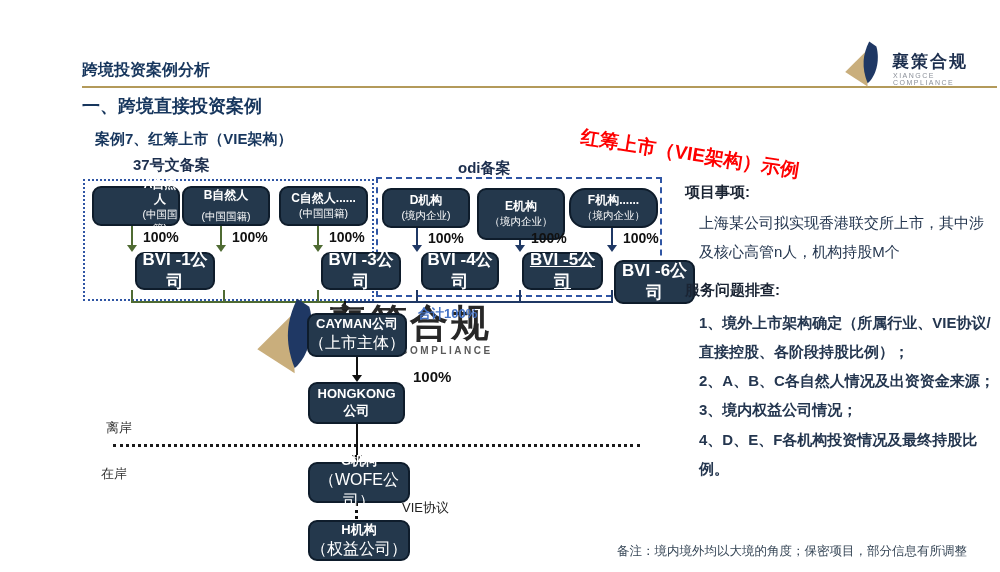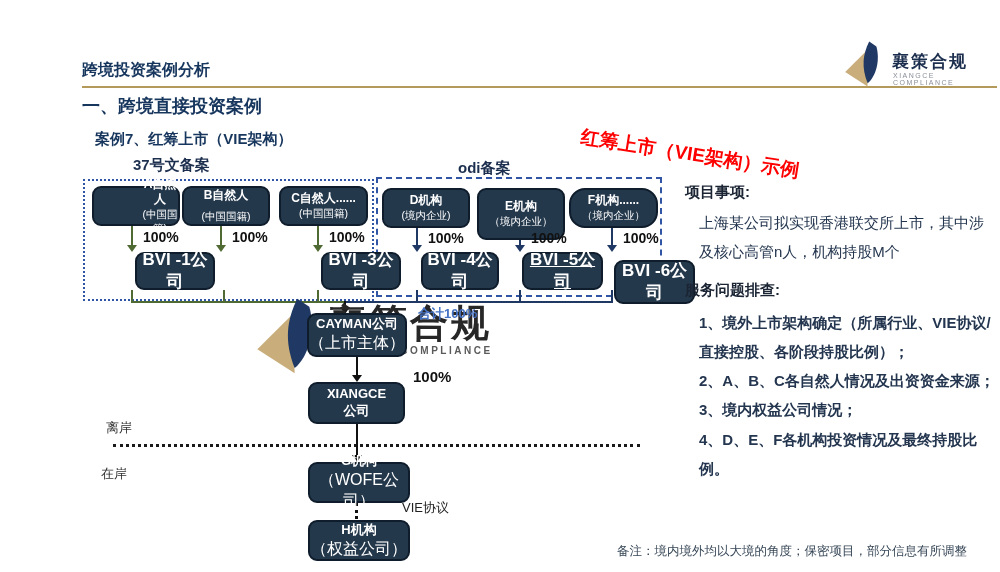--- a/index.html
+++ b/index.html
@@ -166,21 +166,21 @@
   <div class="nbox mid" style="left:307px;top:313px;width:100px;height:44px;">
     <span class="l1">CAYMAN公司</span>
     <span class="l2">（上市主体）</span>
   </div>
 
   <div class="vline black" style="left:356px;top:357px;height:18px;z-index:2;"></div>
   <div class="ahead black" style="left:352px;top:375px;z-index:2;"></div>
   <div class="pct" style="left:413px;top:368px;font-size:15px;">100%</div>
 
   <div class="nbox mid" style="left:308px;top:382px;width:97px;height:42px;">
-    <span class="l1">XIANGCE</span>
+    <span class="l1">HONGKONG</span>
     <span class="l1">公司</span>
   </div>
 
   <div class="vline black" style="left:356px;top:424px;height:31px;z-index:2;"></div>
   <div class="ahead black" style="left:352px;top:455px;z-index:2;"></div>
 
   <div class="shore" style="left:106px;top:419px;">离岸</div>
   <div class="dotsep"></div>
   <div class="shore" style="left:101px;top:465px;">在岸</div>
 

